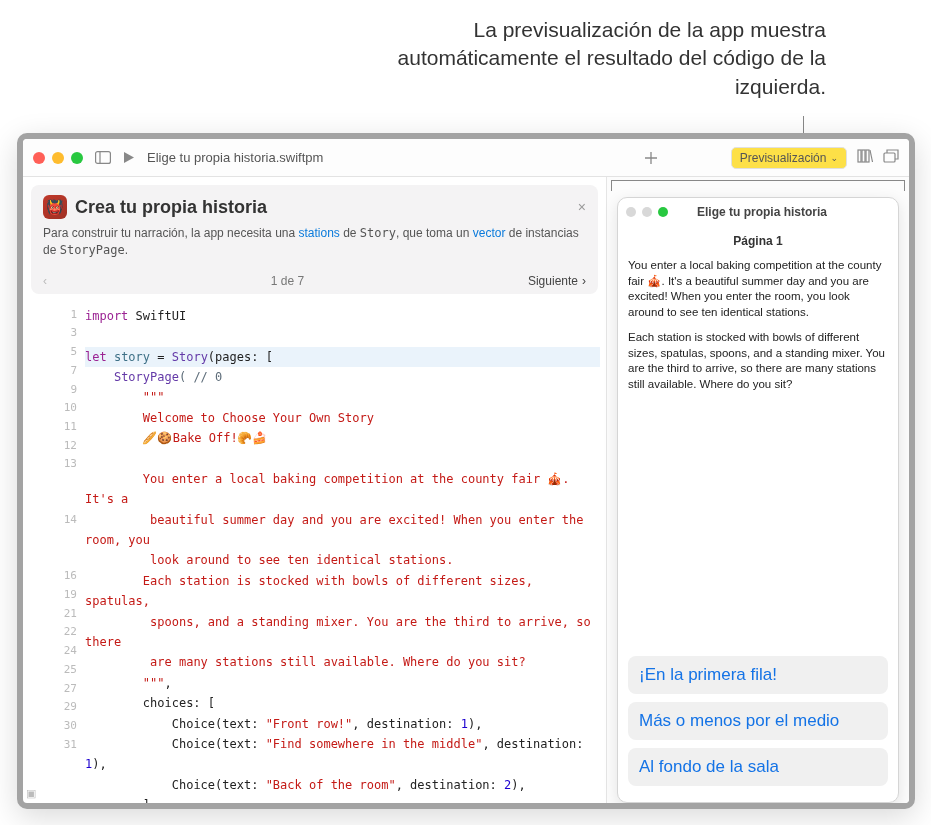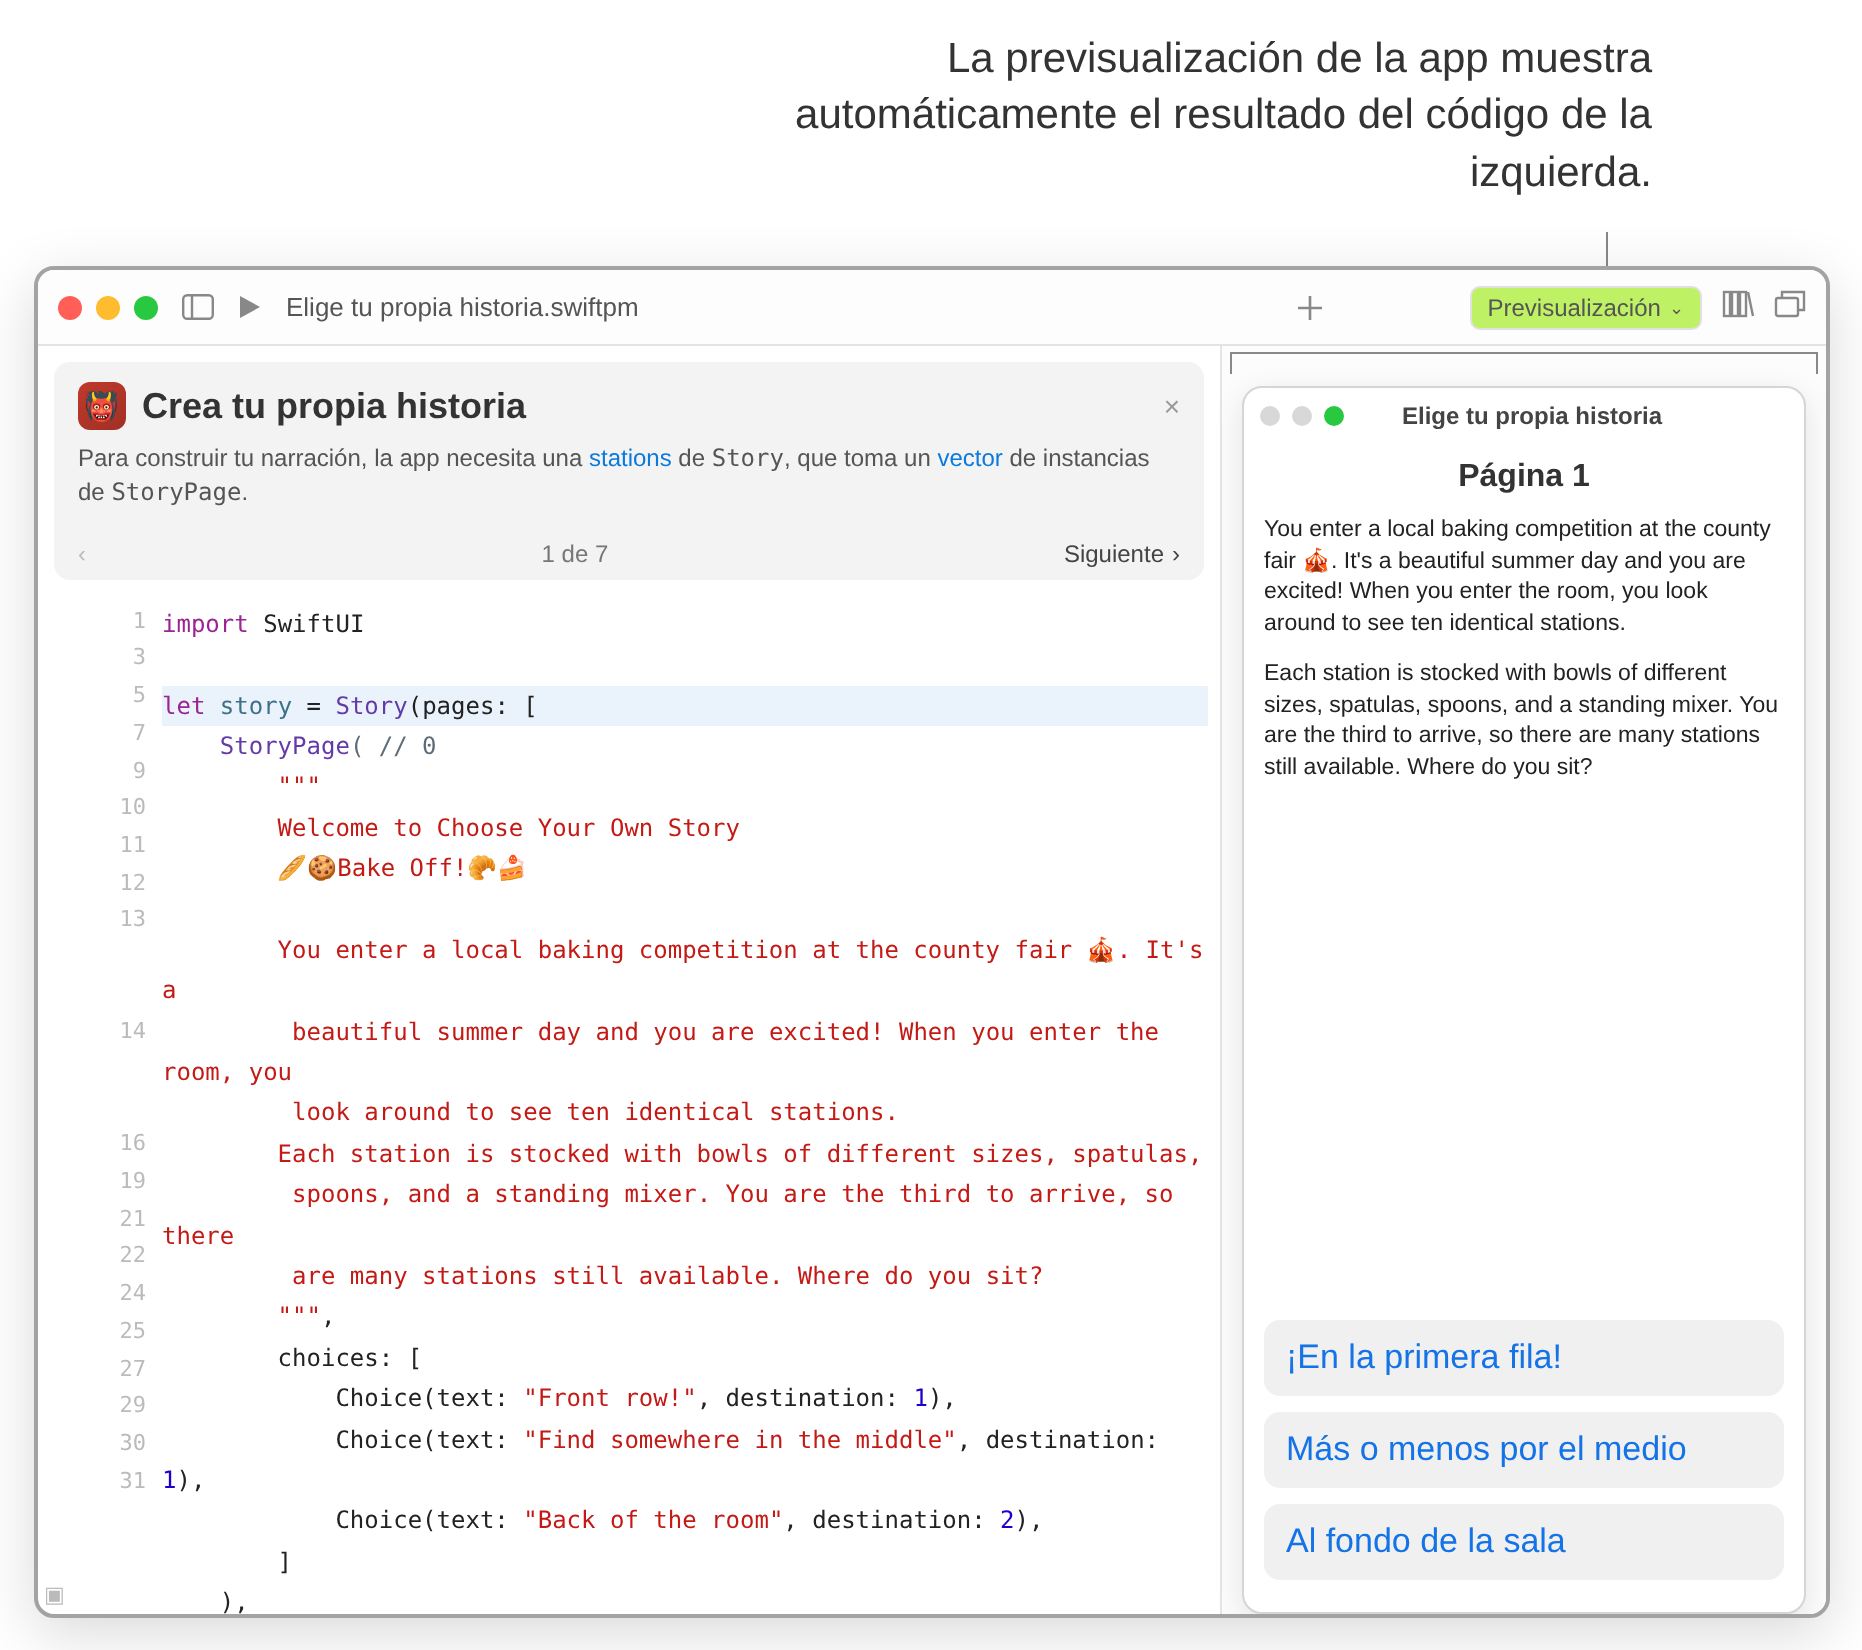--- a/index.html
+++ b/index.html
@@ -29,21 +29,21 @@
       height: 60px;
       background: #888;
     }
     .window {
       position: absolute;
       top: 133px;
       left: 17px;
       width: 898px;
       height: 676px;
       border-radius: 10px;
-      border: 2px solid #a3a3a3;
+      border: 6px solid #a3a3a3;
       box-shadow: 0 8px 30px rgba(0,0,0,0.15);
       background: #fff;
       display: flex;
       flex-direction: column;
       overflow: hidden;
     }
     .titlebar {
       height: 38px;
       border-bottom: 1px solid #e3e3e3;
       display: flex;
@@ -57,21 +57,21 @@
     .tl.yellow { background: #febc2e; }
     .tl.green { background: #28c840; }
     .tl.gray { background: #d8d8d8; }
     .tb-icon { color: #888; margin-right: 12px; display: inline-flex; align-items: center; }
     .file-title { font-size: 13px; color: #555; flex: 1; }
     .tb-right { display: flex; align-items: center; gap: 10px; }
     .preview-dropdown {
       display: flex; align-items: center; gap: 4px;
       font-size: 12px; color: #555;
       padding: 3px 8px; border: 1px solid #e0e0e0;
-      border-radius: 5px; background: #bef264;
+      border-radius: 5px; background: #fde047;
       margin-left: 60px;
     }
     .tb-glyph { color: #888; font-size: 15px; }
     .main {
       flex: 1;
       display: flex;
       overflow: hidden;
     }
     .left-pane {
       flex: 1;
@@ -196,21 +196,21 @@
       flex: 1; text-align: center;
       font-size: 12px; font-weight: 600; color: #444;
       margin-left: -40px;
     }
     .preview-body {
       padding: 4px 10px 8px 10px;
       display: flex;
       flex-direction: column;
       flex: 1;
     }
-    .page-label { text-align: center; font-size: 16px; font-weight: 600; margin: 4px 0 10px; }
+    .page-label { text-align: center; font-size: 12px; font-weight: 600; margin: 4px 0 10px; }
     .story-text { font-size: 11.5px; line-height: 1.35; color: #222; }
     .story-text p { margin-bottom: 10px; }
     .spacer { flex: 1; }
     .choice-btn {
       background: #f0f0f0;
       border-radius: 8px;
       padding: 9px 11px;
       margin-bottom: 8px;
       font-size: 17px;
       color: #1473e6;

